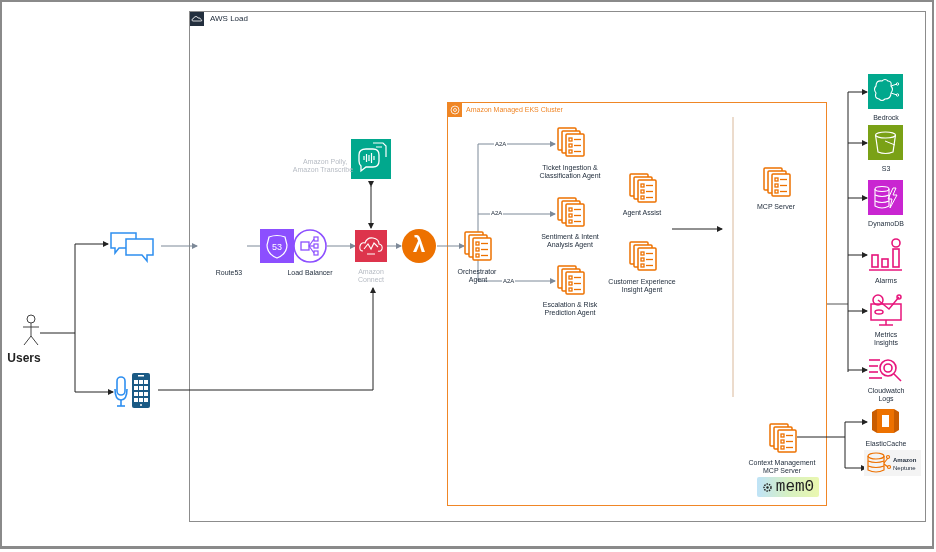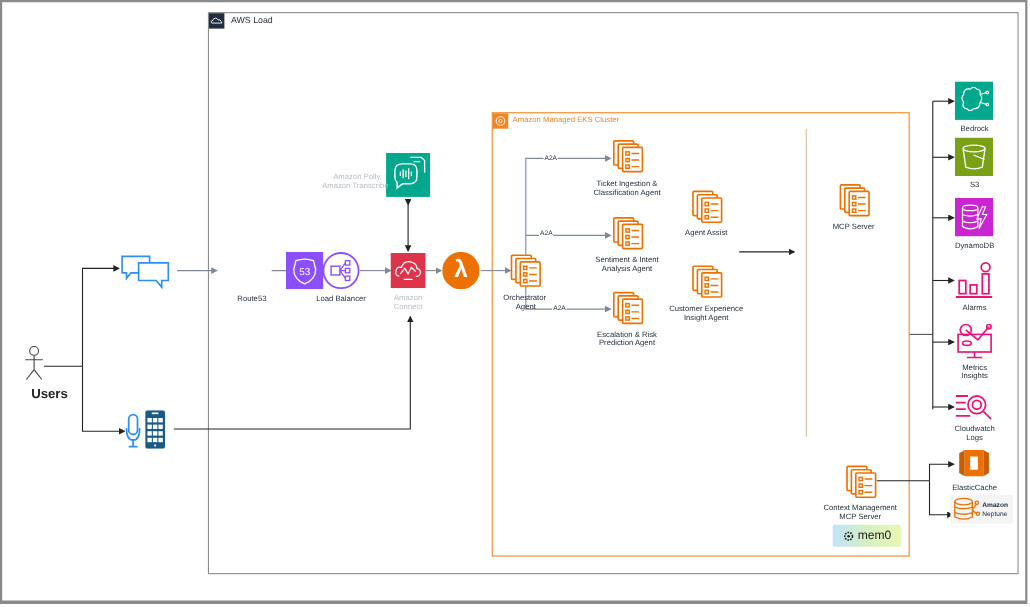--- a/index.html
+++ b/index.html
@@ -11,21 +11,21 @@
   .eks{position:absolute;left:447px;top:102px;width:380px;height:404px;border:1px solid #ed7100;box-sizing:border-box;opacity:0.85;}
   .eks .hdr-icon{position:absolute;left:0;top:0;width:14px;height:14px;background:#ed7100;}
   .eks .hdr-label{position:absolute;left:18px;top:3px;font-size:7px;color:#ed7100;}
   .lbl{position:absolute;font-size:7px;color:#232f3e;text-align:center;line-height:9px;white-space:nowrap;transform:translateX(-50%);}
   .lbl.grey{color:#b7bcc4;}
   .lbl.bold{font-size:12px;font-weight:bold;color:#232323;}
   .node{position:absolute;}
   svg.lines{position:absolute;left:0;top:0;}
   .a2a{position:absolute;font-size:6px;color:#232f3e;background:#fff;padding:0 1px;}
   .memo{position:absolute;left:757px;top:477px;width:62px;height:20px;background:linear-gradient(90deg,#bfe3f7,#d6f0c2,#eaf7b0);border-radius:2px;display:flex;align-items:center;justify-content:center;gap:3px;}
-  .memo span{font-size:11px;color:#222;}
+  .memo span{font-size:16px;color:#222;font-family:Liberation Mono, monospace;}
   .neptune{position:absolute;left:864px;top:450px;width:57px;height:26px;background:#f4f4f4;}
   .nep-text{position:absolute;left:893px;top:456px;font-size:6px;line-height:8px;color:#232f3e;}
 </style>
 </head>
 <body>
 
 <div class="frame"></div>
 
 <div class="aws-cloud">
   <div class="hdr-icon">
@@ -98,21 +98,21 @@
 
 <div class="node" style="left:20px;top:314px;">
   <svg width="22" height="34" viewBox="0 0 22 34">
       <circle cx="11" cy="5" r="4" fill="#fff" stroke="#444" stroke-width="1"></circle>
       <line x1="11" y1="9" x2="11" y2="22" stroke="#444"></line>
       <line x1="3" y1="13" x2="19" y2="13" stroke="#444"></line>
       <line x1="11" y1="22" x2="4" y2="31" stroke="#444"></line>
       <line x1="11" y1="22" x2="18" y2="31" stroke="#444"></line>
     </svg>
 </div>
-<div class="lbl bold" style="left:45px;top:354px;">Users</div>
+<div class="lbl bold" style="left:24px;top:354px;">Users</div>
 
 <div class="node" style="left:109px;top:231px;">
   <svg width="46" height="32" viewBox="0 0 46 32">
       <path d="M2 2 H27 V17 H10 L6 22 V17 H2 Z" fill="#fff" stroke="#2e8ff0" stroke-width="1.5"></path>
       <path d="M17 8 H44 V24 H38 V30 L33 24 H17 Z" fill="#fff" stroke="#2e8ff0" stroke-width="1.5"></path>
     </svg>
 </div>
 
 <div class="node" style="left:114px;top:375px;">
   <svg width="14" height="34" viewBox="0 0 14 34">

